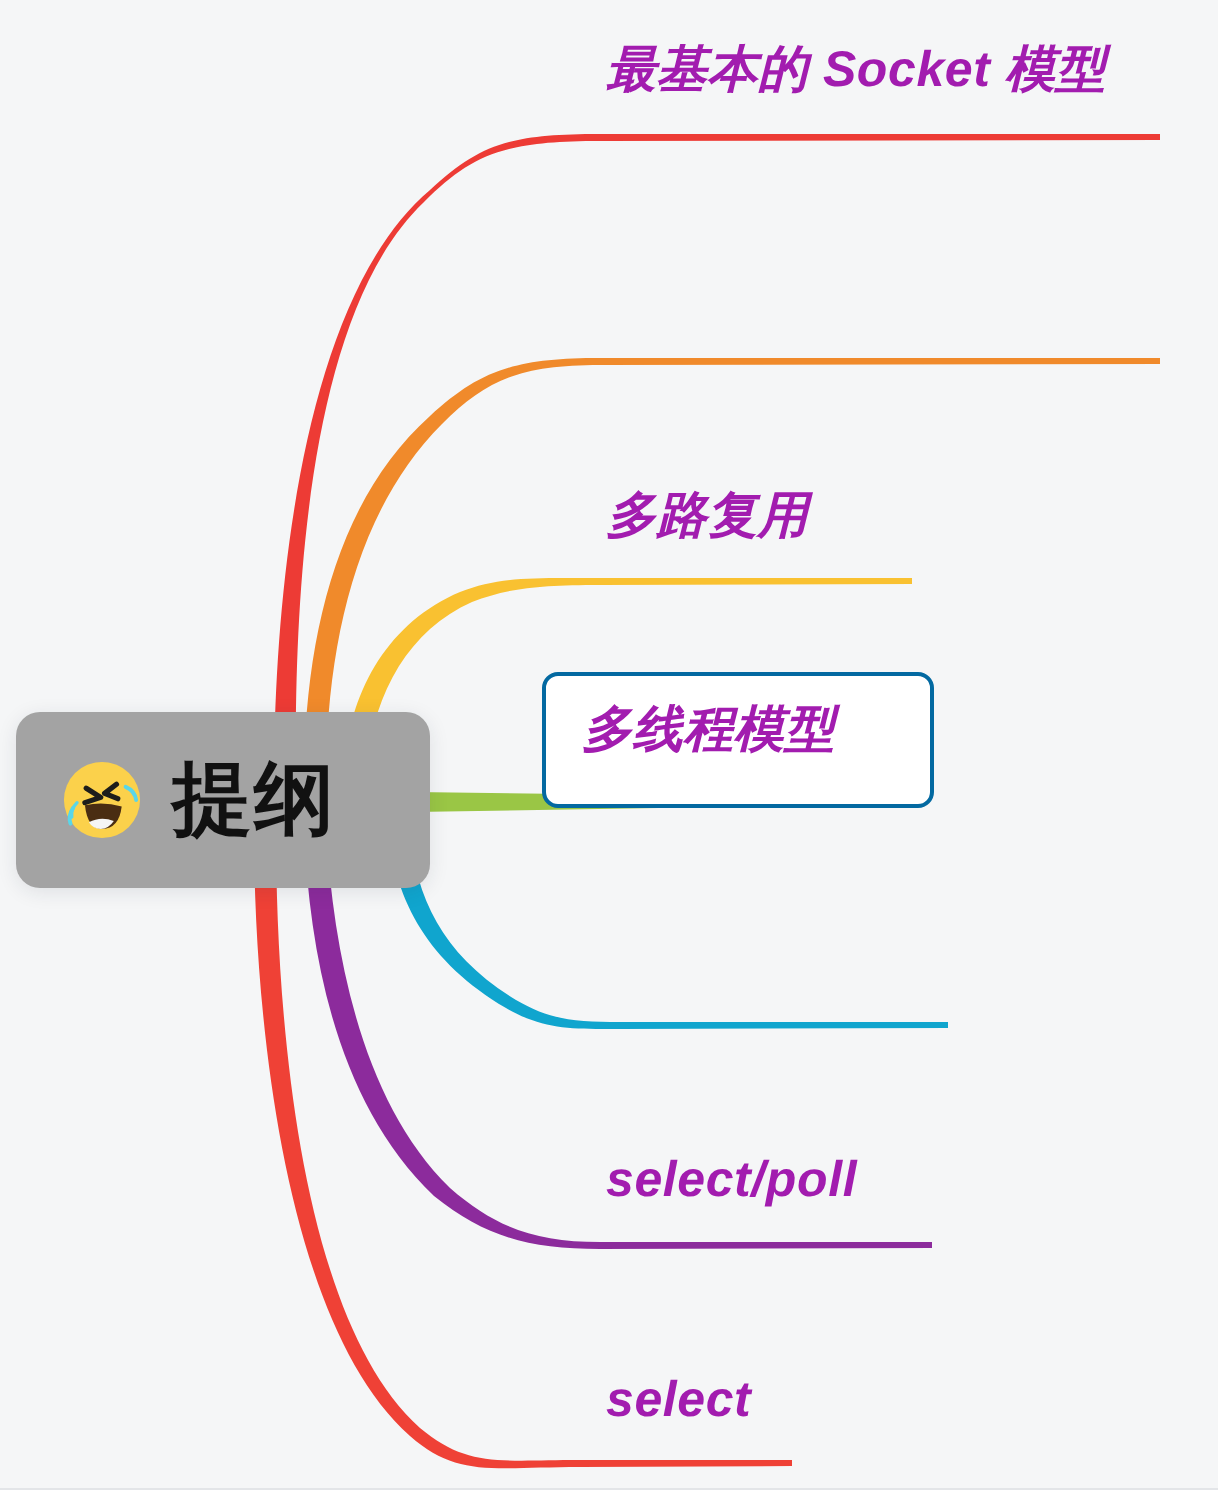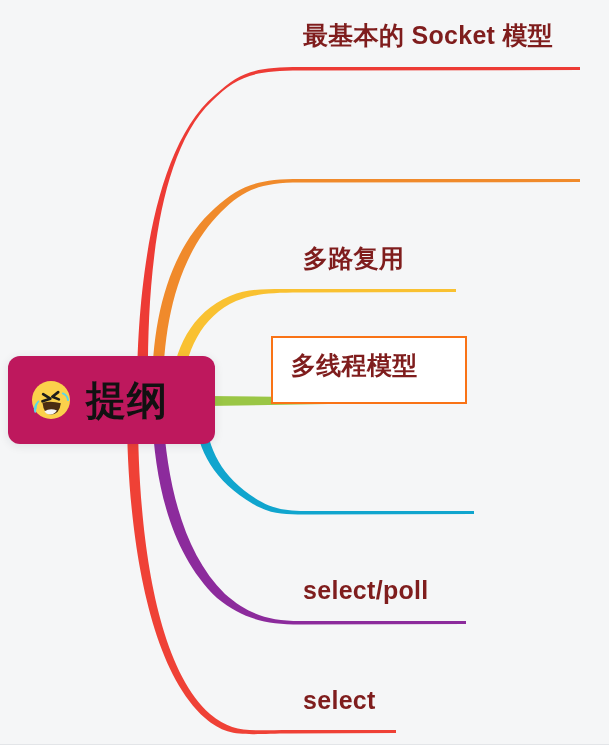--- a/index.html
+++ b/index.html
@@ -25,40 +25,41 @@
     left: 0;
     top: 0;
     width: 609px;
     height: 745px;
     pointer-events: none;
   }
   .node-label {
     position: absolute;
     font-weight: bold;
     font-size: 25px;
-    color: #7f1d1d;
+    color: #a21caf;
     letter-spacing: 0.3px;
     white-space: nowrap;
     line-height: 1.1;
+    font-style: italic;
   }
   .node-selected-box {
     position: absolute;
     background: #ffffff;
-    border: 2px solid #f97316;
-    border-radius: 0;
+    border: 2px solid #0369a1;
+    border-radius: 8px;
     box-sizing: border-box;
   }
   .node-selected-box .node-label {
     position: static;
     display: block;
     padding: 14px 18px 16px 18px;
   }
   .center-node {
     position: absolute;
-    background: #be185d;
+    background: #a3a3a3;
     border-radius: 12px;
     box-shadow: 0 2px 10px rgba(30,40,60,0.10);
     display: flex;
     align-items: center;
     gap: 14px;
     padding: 18px 26px 18px 22px;
     box-sizing: border-box;
   }
   .center-title {
     font-size: 40px;

